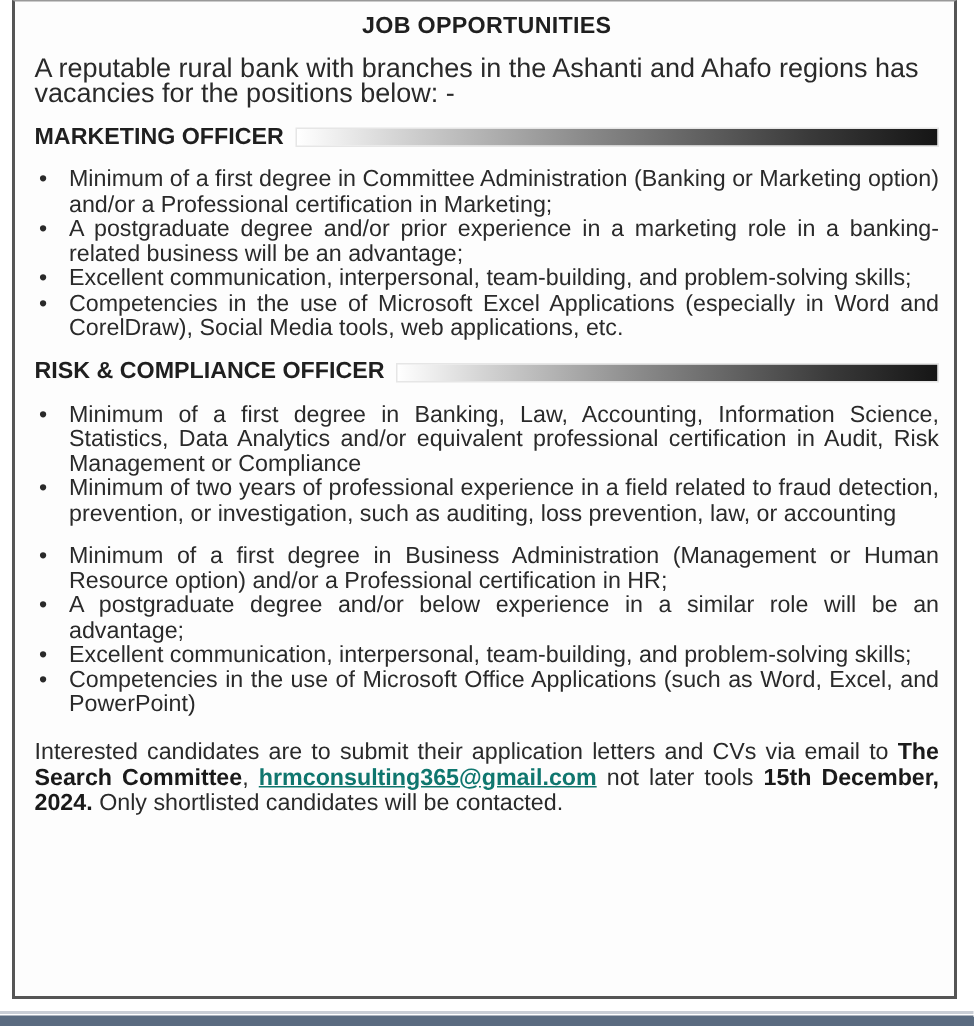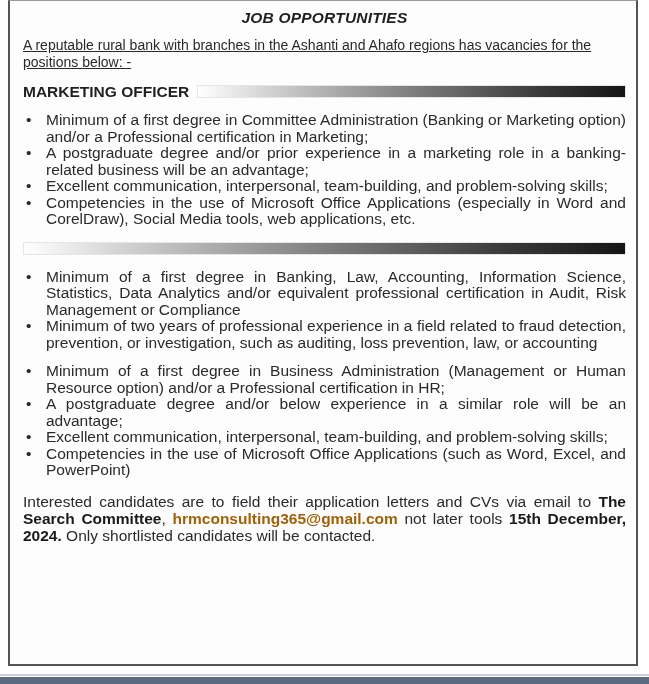--- a/index.html
+++ b/index.html
@@ -45,27 +45,25 @@
       height: 2px;
       background: #c9ced6;
     }
     .title {
       text-align: center;
       font-weight: bold;
       font-size: 15.5px;
       letter-spacing: 0.2px;
       margin: 4px 0 10px 0;
       color: #1f1f1f;
-      font-style: italic;
     }
     .intro {
-      font-size: 14px;
+      font-size: 18px;
       line-height: 17px;
       margin: 0 0 12px 0;
-      text-decoration: underline;
     }
     .section-head {
       display: flex;
       align-items: center;
       margin: 0 0 12px 0;
       height: 17px;
       justify-content: flex-end;
     }
     .section-title {
       font-weight: bold;
@@ -101,53 +99,55 @@
     }
     .closing {
       font-size: 15.5px;
       line-height: 17px;
       text-align: justify;
       margin-top: 14px;
     }
     .closing b { color: #1a1a1a; }
     .closing .email {
       font-weight: bold;
-      color: #a16207;
+      text-decoration: underline;
+      color: #0f766e;
     }
   </style>
 </head>
 <body>
 
 <div class="frame">
   <div class="title">JOB OPPORTUNITIES</div>
   <p class="intro">A reputable rural bank with branches in the Ashanti and Ahafo regions has vacancies for the positions below: -</p>
 
   <div class="section-head">
     <span class="section-title">MARKETING OFFICER</span>
     <span class="grad-bar"></span>
   </div>
   <ul class="bullets">
     <li><span class="bullet">•</span><span>Minimum of a first degree in Committee Administration (Banking or Marketing option) and/or a Professional certification in Marketing;</span></li>
     <li><span class="bullet">•</span><span>A postgraduate degree and/or prior experience in a marketing role in a banking-related business will be an advantage;</span></li>
     <li><span class="bullet">•</span><span>Excellent communication, interpersonal, team-building, and problem-solving skills;</span></li>
-    <li><span class="bullet">•</span><span>Competencies in the use of Microsoft Office Applications (especially in Word and CorelDraw), Social Media tools, web applications, etc.</span></li>
+    <li><span class="bullet">•</span><span>Competencies in the use of Microsoft Excel Applications (especially in Word and CorelDraw), Social Media tools, web applications, etc.</span></li>
   </ul>
 
   <div class="section-head">
+    <span class="section-title">RISK &amp; COMPLIANCE OFFICER</span>
     <span class="grad-bar"></span>
   </div>
   <ul class="bullets">
     <li><span class="bullet">•</span><span>Minimum of a first degree in Banking, Law, Accounting, Information Science, Statistics, Data Analytics and/or equivalent professional certification in Audit, Risk Management or Compliance</span></li>
     <li><span class="bullet">•</span><span>Minimum of two years of professional experience in a field related to fraud detection, prevention, or investigation, such as auditing, loss prevention, law, or accounting</span></li>
   </ul>
 
   <ul class="bullets">
     <li><span class="bullet">•</span><span>Minimum of a first degree in Business Administration (Management or Human Resource option) and/or a Professional certification in HR;</span></li>
     <li><span class="bullet">•</span><span>A postgraduate degree and/or below experience in a similar role will be an advantage;</span></li>
     <li><span class="bullet">•</span><span>Excellent communication, interpersonal, team-building, and problem-solving skills;</span></li>
     <li><span class="bullet">•</span><span>Competencies in the use of Microsoft Office Applications (such as Word, Excel, and PowerPoint)</span></li>
   </ul>
 
-  <p class="closing"><span>Interested candidates are to field their application letters and CVs via email to </span><b>The Search Committee</b><span>, </span><span class="email">hrmconsulting365@gmail.com</span><span> not later tools </span><b>15th December, 2024.</b><span> Only shortlisted candidates will be contacted.</span></p>
+  <p class="closing"><span>Interested candidates are to submit their application letters and CVs via email to </span><b>The Search Committee</b><span>, </span><span class="email">hrmconsulting365@gmail.com</span><span> not later tools </span><b>15th December, 2024.</b><span> Only shortlisted candidates will be contacted.</span></p>
 </div>
 
 <div class="outer-line"></div>
 <div class="outer-edge"></div>
 
 </body></html>

